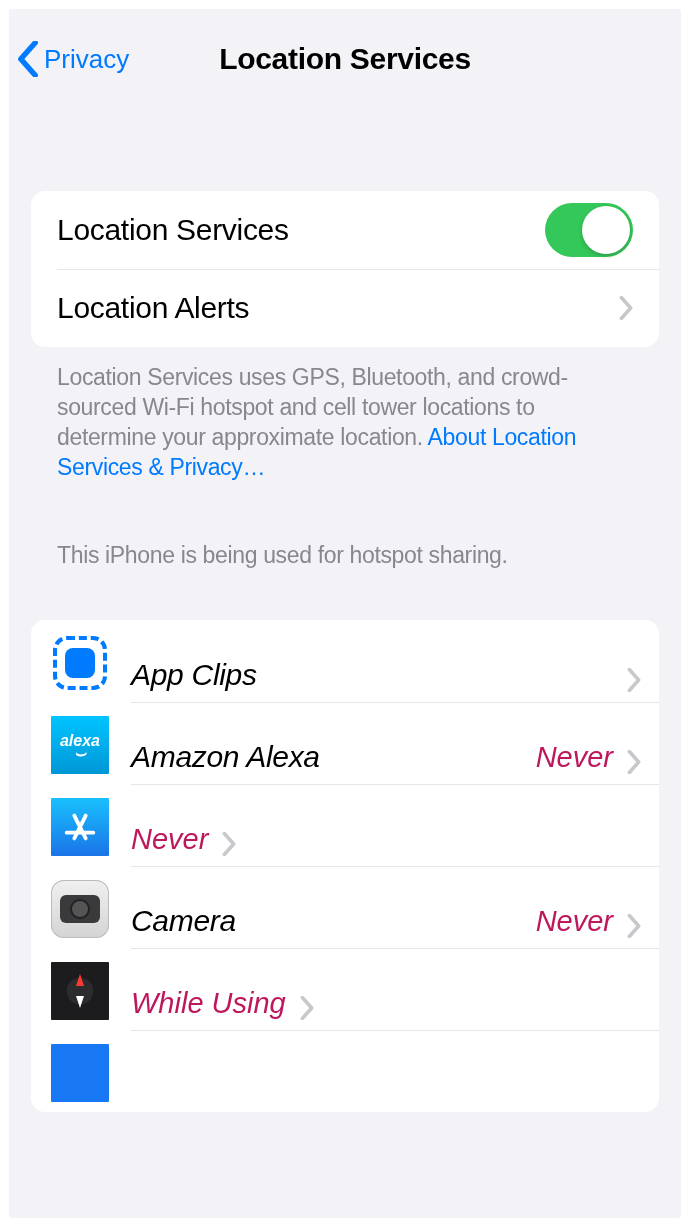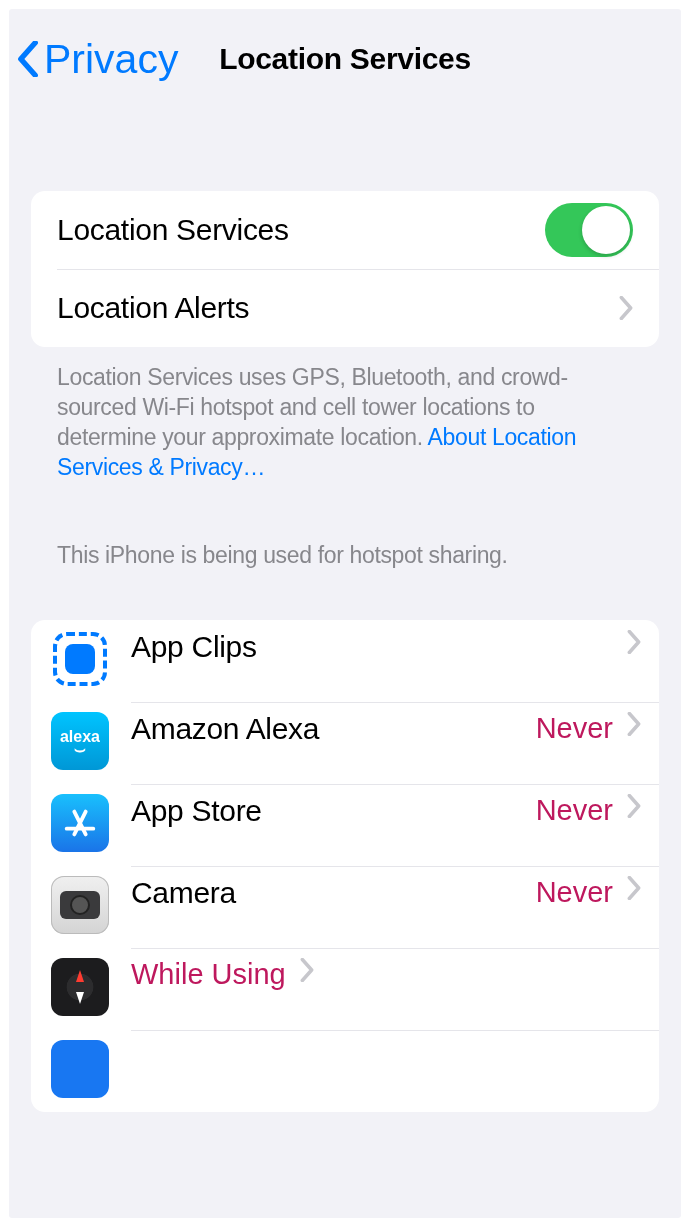--- a/index.html
+++ b/index.html
@@ -22,21 +22,21 @@
     .navbar {
       height: 100px;
       display: flex;
       align-items: center;
       position: relative;
     }
     .back {
       display: flex;
       align-items: center;
       color: #007aff;
-      font-size: 41px;
+      font-size: 26px;
       padding-left: 8px;
       gap: 5px;
     }
     .back svg { width: 22px; height: 36px; }
     .title {
       position: absolute;
       left: 0; right: 0;
       text-align: center;
       font-size: 30px;
       font-weight: 600;
@@ -84,23 +84,23 @@
       font-size: 23px;
       line-height: 1.3;
       padding: 16px 26px 0;
       letter-spacing: -0.35px;
     }
     .footer .link { color: #007aff; }
     .gap1 { height: 82px; }
     .gap2 { height: 46px; }
     .gap3 { height: 50px; }
     .app { position: relative; }
-    .app-inner { display:flex; align-items:flex-start; min-height:82px; padding: 10px 18px 10px 20px; position:relative; }
+    .app-inner { display:flex; align-items:flex-end; min-height:82px; padding: 10px 18px 10px 20px; position:relative;font-style:italic; }
     .app + .app .app-inner::before { left: 100px; }
-    .app-icon { width: 58px; height: 58px; border-radius: 12px; margin-right: 22px; flex-shrink:0; display:flex;align-items:center;justify-content:center; }
+    .app-icon { width: 58px; height: 58px; border-radius: 1px; margin-right: 22px; flex-shrink:0; display:flex;align-items:center;justify-content:center; }
     .app-label { flex: 1; font-size: 30px; color: #000; letter-spacing:-0.3px; }
     .app-value { color: #be185d; font-size: 29px; margin-right: 14px; }
 
     .arrow-annotation {
       position: absolute;
       pointer-events: none;
     }
 
     
     .ic-appclips {
@@ -206,21 +206,20 @@
             <div class="app-inner">
               <div class="app-icon ic-appstore">
                 <svg viewBox="0 0 40 40">
                   <g stroke="#fff" stroke-width="4" stroke-linecap="round">
                     <line x1="14" y1="8" x2="26" y2="32"></line>
                     <line x1="26" y1="8" x2="14" y2="32"></line>
                     <line x1="6" y1="26" x2="34" y2="26"></line>
                   </g>
                 </svg>
               </div>
-              <span class="app-label">App Store</span>
               <span class="app-value">Never</span>
               <span class="chev">
                 <svg viewBox="0 0 12 20">
                   <path d="M2 1 L10 10 L2 19" stroke="#c7c7cc" stroke-width="3" fill="none" stroke-linecap="round" stroke-linejoin="round"></path>
                 </svg>
               </span>
             </div>
           </div>
           <div class="app">
             <div class="app-inner">

